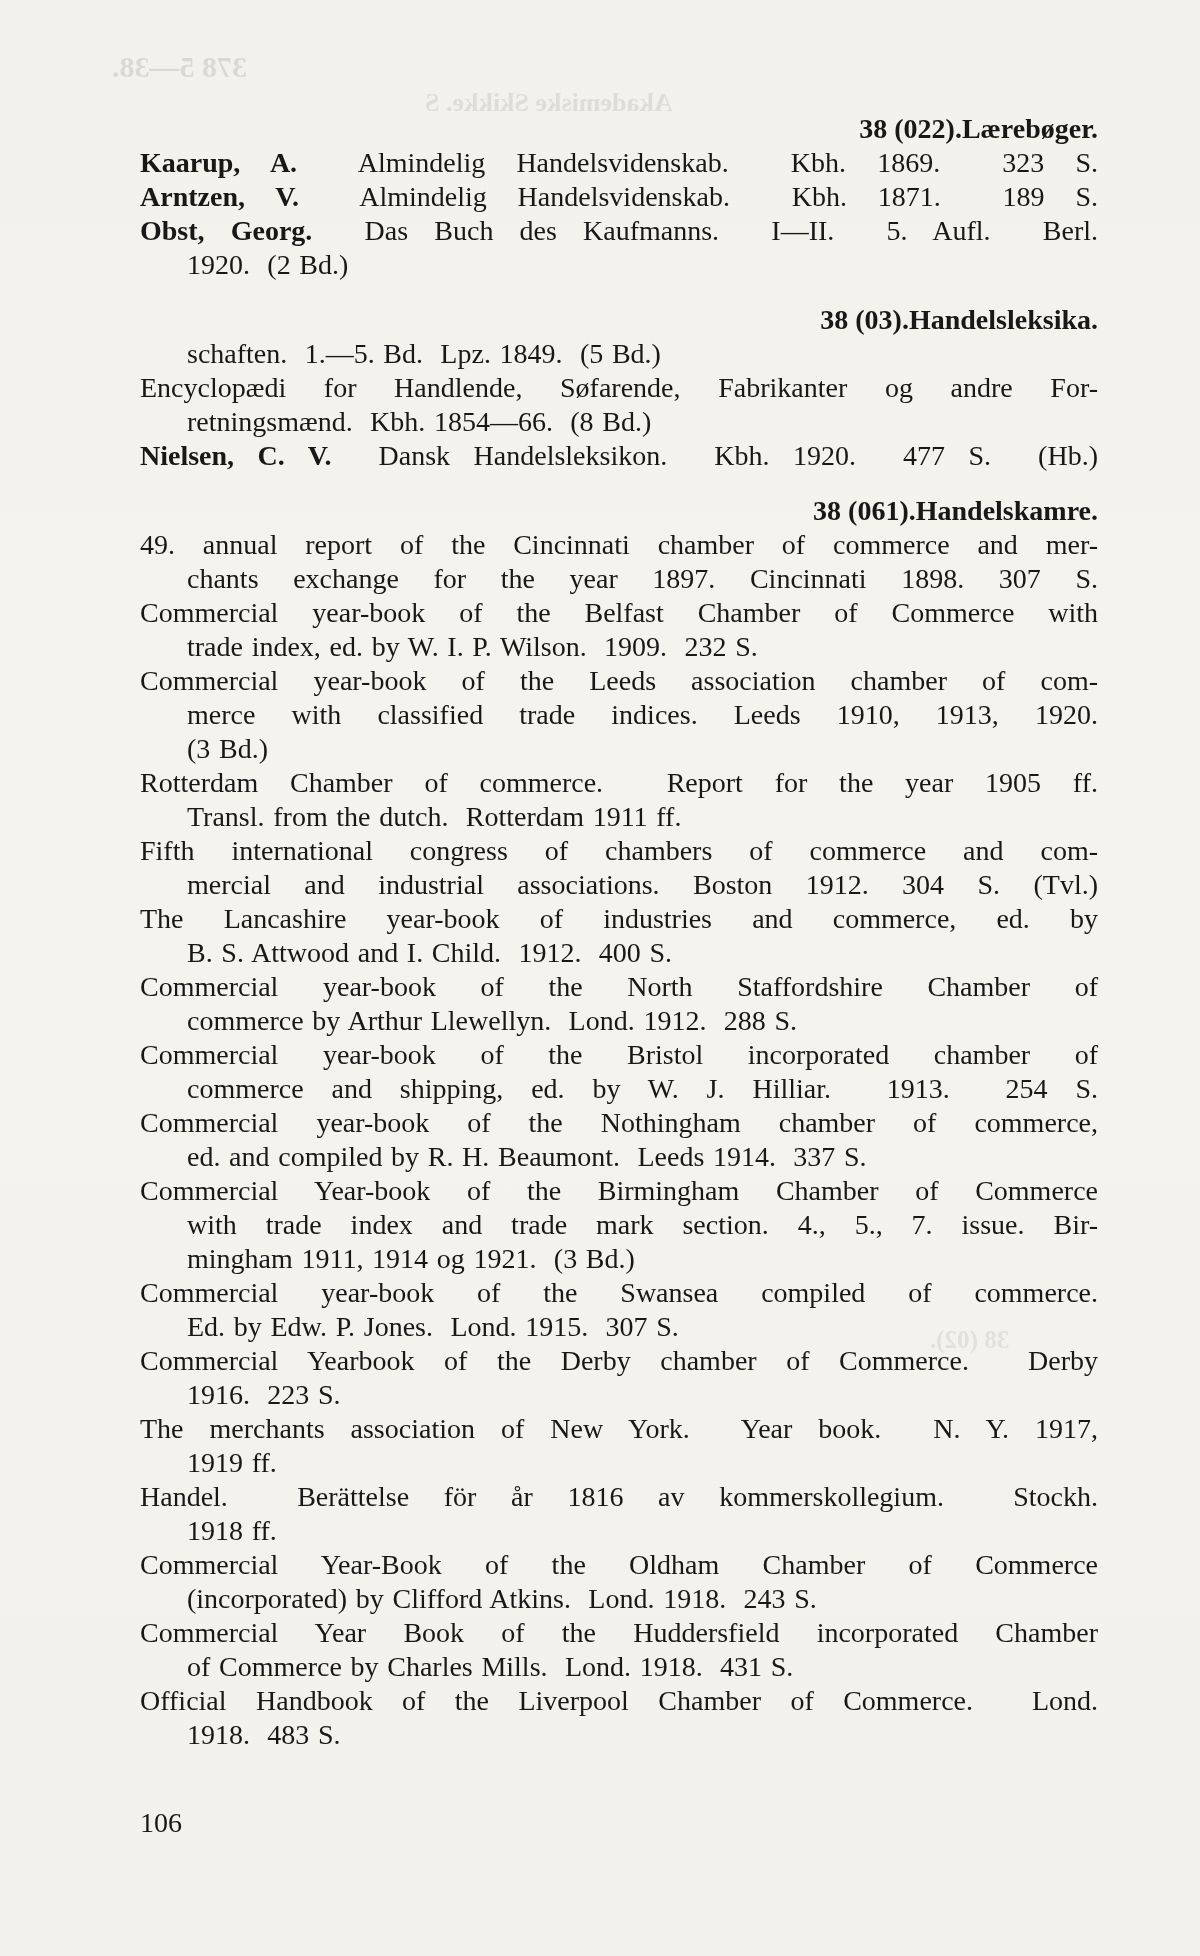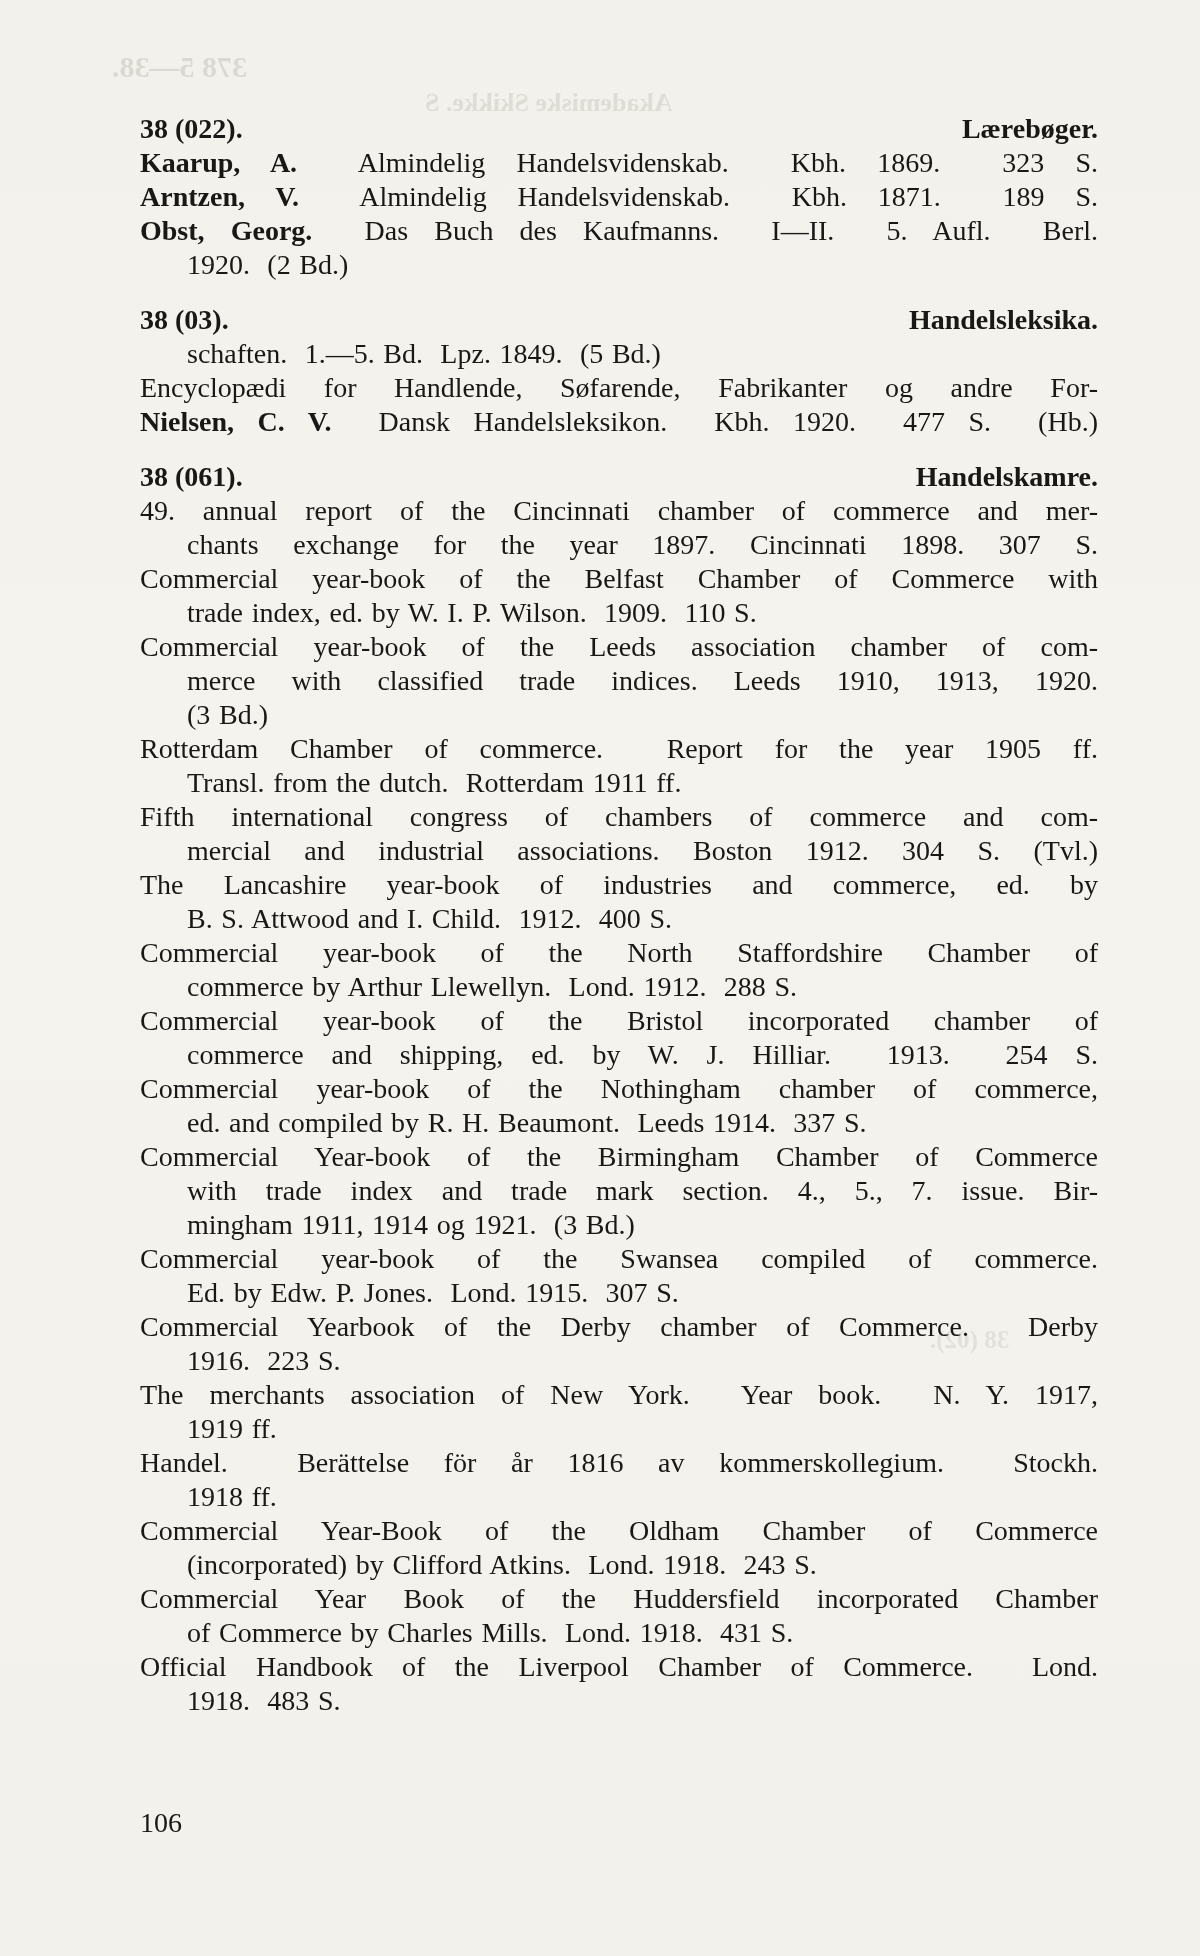--- a/index.html
+++ b/index.html
@@ -15,21 +15,21 @@
     background-image: linear-gradient(180deg, #f2f1eb 0%, #f4f3ee 40%, #f2f1ec 100%);
     color: #191817;
     overflow: hidden;
   }
   .content {
     position: absolute;
     left: 140px; top: 112px; width: 958px;
   }
   .sec-head {
     display: flex;
-    justify-content: space-between;
+    justify-content: flex-end;
     font-weight: bold;
     font-size: 28px;
     line-height: 34px;
     white-space: pre-wrap;
   }
   .section + .section .sec-head { margin-top: 21px; }
   .line {
     font-size: 28px;
     line-height: 34px;
     white-space: pre-wrap;
@@ -81,34 +81,35 @@
           <div class="line ind"><span class="t">1920.  (2 Bd.)</span></div>
         </div>
       </section>
       <section class="section">
         <div class="sec-head"><span class="code">38 (03).</span><span class="heading">Handelsleksika.</span></div>
         <div class="entry">
           <div class="line ind"><span class="t">schaften.  1.—5. Bd.  Lpz. 1849.  (5 Bd.)</span></div>
         </div>
         <div class="entry">
           <div class="line j"><span class="t">Encyclopædi for Handlende, Søfarende, Fabrikanter og andre For-</span></div>
+          <div class="line ind"><span class="t">retningsmænd.  Kbh. 1854—66.  (8 Bd.)</span></div>
         </div>
         <div class="entry">
           <div class="line j"><span class="b">Nielsen, C. V.</span><span class="t">  Dansk Handelsleksikon.  Kbh. 1920.  477 S.  (Hb.)</span></div>
         </div>
       </section>
       <section class="section">
         <div class="sec-head"><span class="code">38 (061).</span><span class="heading">Handelskamre.</span></div>
         <div class="entry">
           <div class="line j"><span class="t">49. annual report of the Cincinnati chamber of commerce and mer-</span></div>
           <div class="line ind j"><span class="t">chants exchange for the year 1897. Cincinnati 1898. 307 S.</span></div>
         </div>
         <div class="entry">
           <div class="line j"><span class="t">Commercial year-book of the Belfast Chamber of Commerce with</span></div>
-          <div class="line ind"><span class="t">trade index, ed. by W. I. P. Wilson.  1909.  110 S.</span></div>
+          <div class="line ind"><span class="t">trade index, ed. by W. I. P. Wilson.  1909.  232 S.</span></div>
         </div>
         <div class="entry">
           <div class="line j"><span class="t">Commercial year-book of the Leeds association chamber of com-</span></div>
           <div class="line ind j"><span class="t">merce with classified trade indices. Leeds 1910, 1913, 1920.</span></div>
           <div class="line ind"><span class="t">(3 Bd.)</span></div>
         </div>
         <div class="entry">
           <div class="line j"><span class="t">Rotterdam Chamber of commerce.  Report for the year 1905 ff.</span></div>
           <div class="line ind"><span class="t">Transl. from the dutch.  Rotterdam 1911 ff.</span></div>
         </div>

